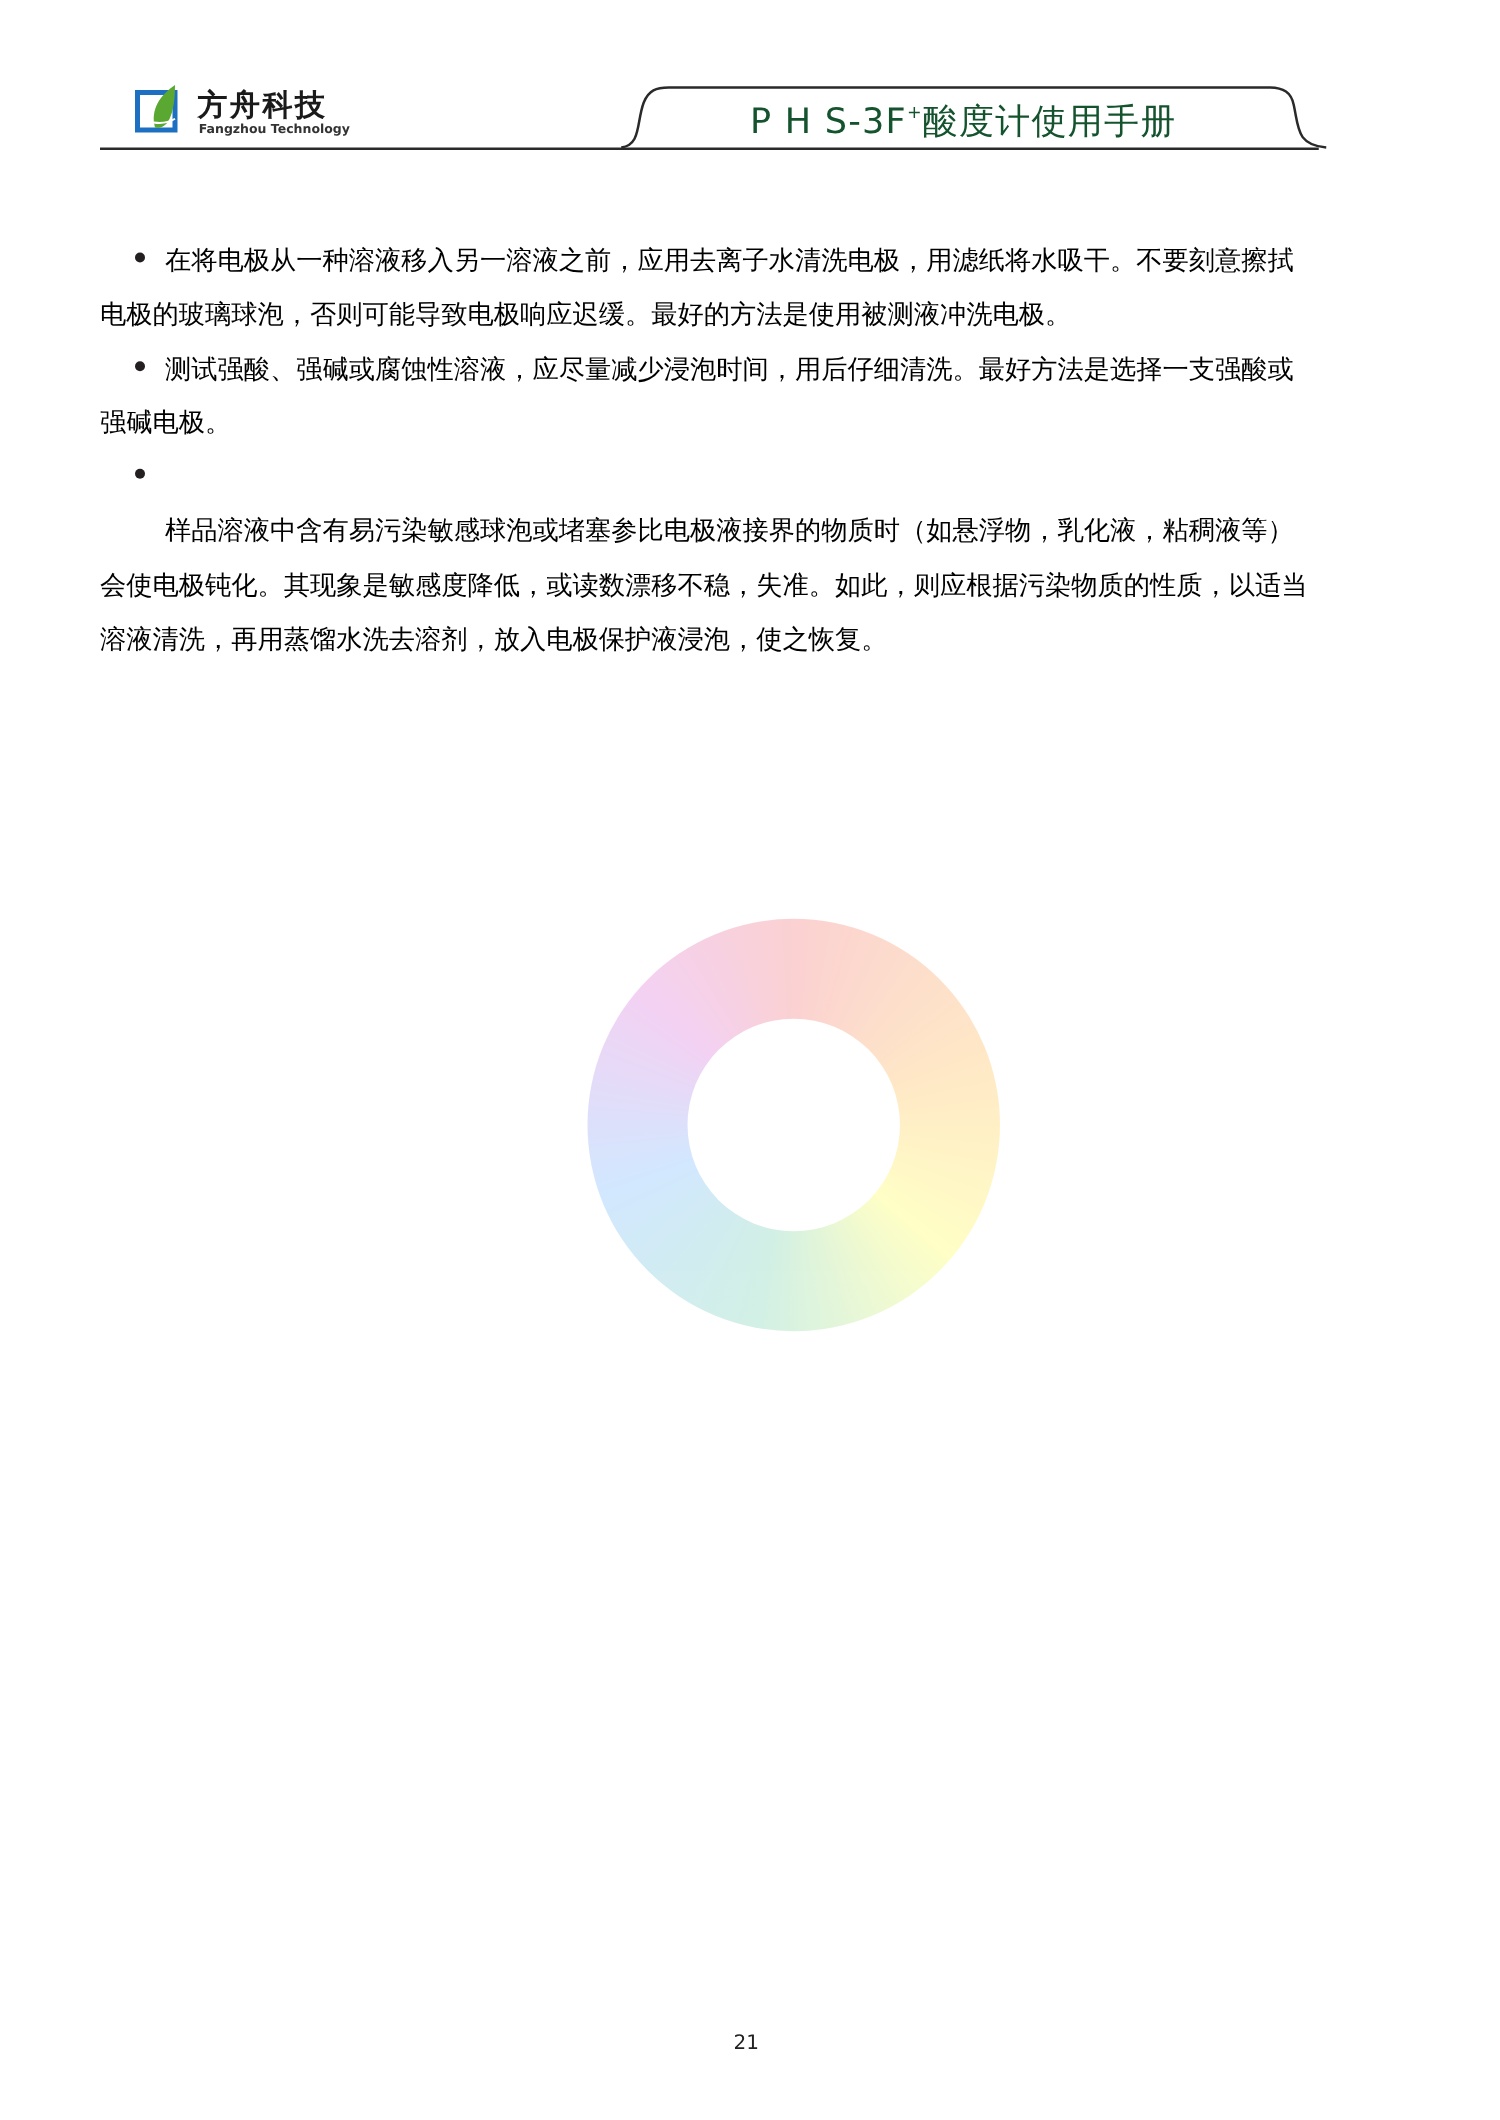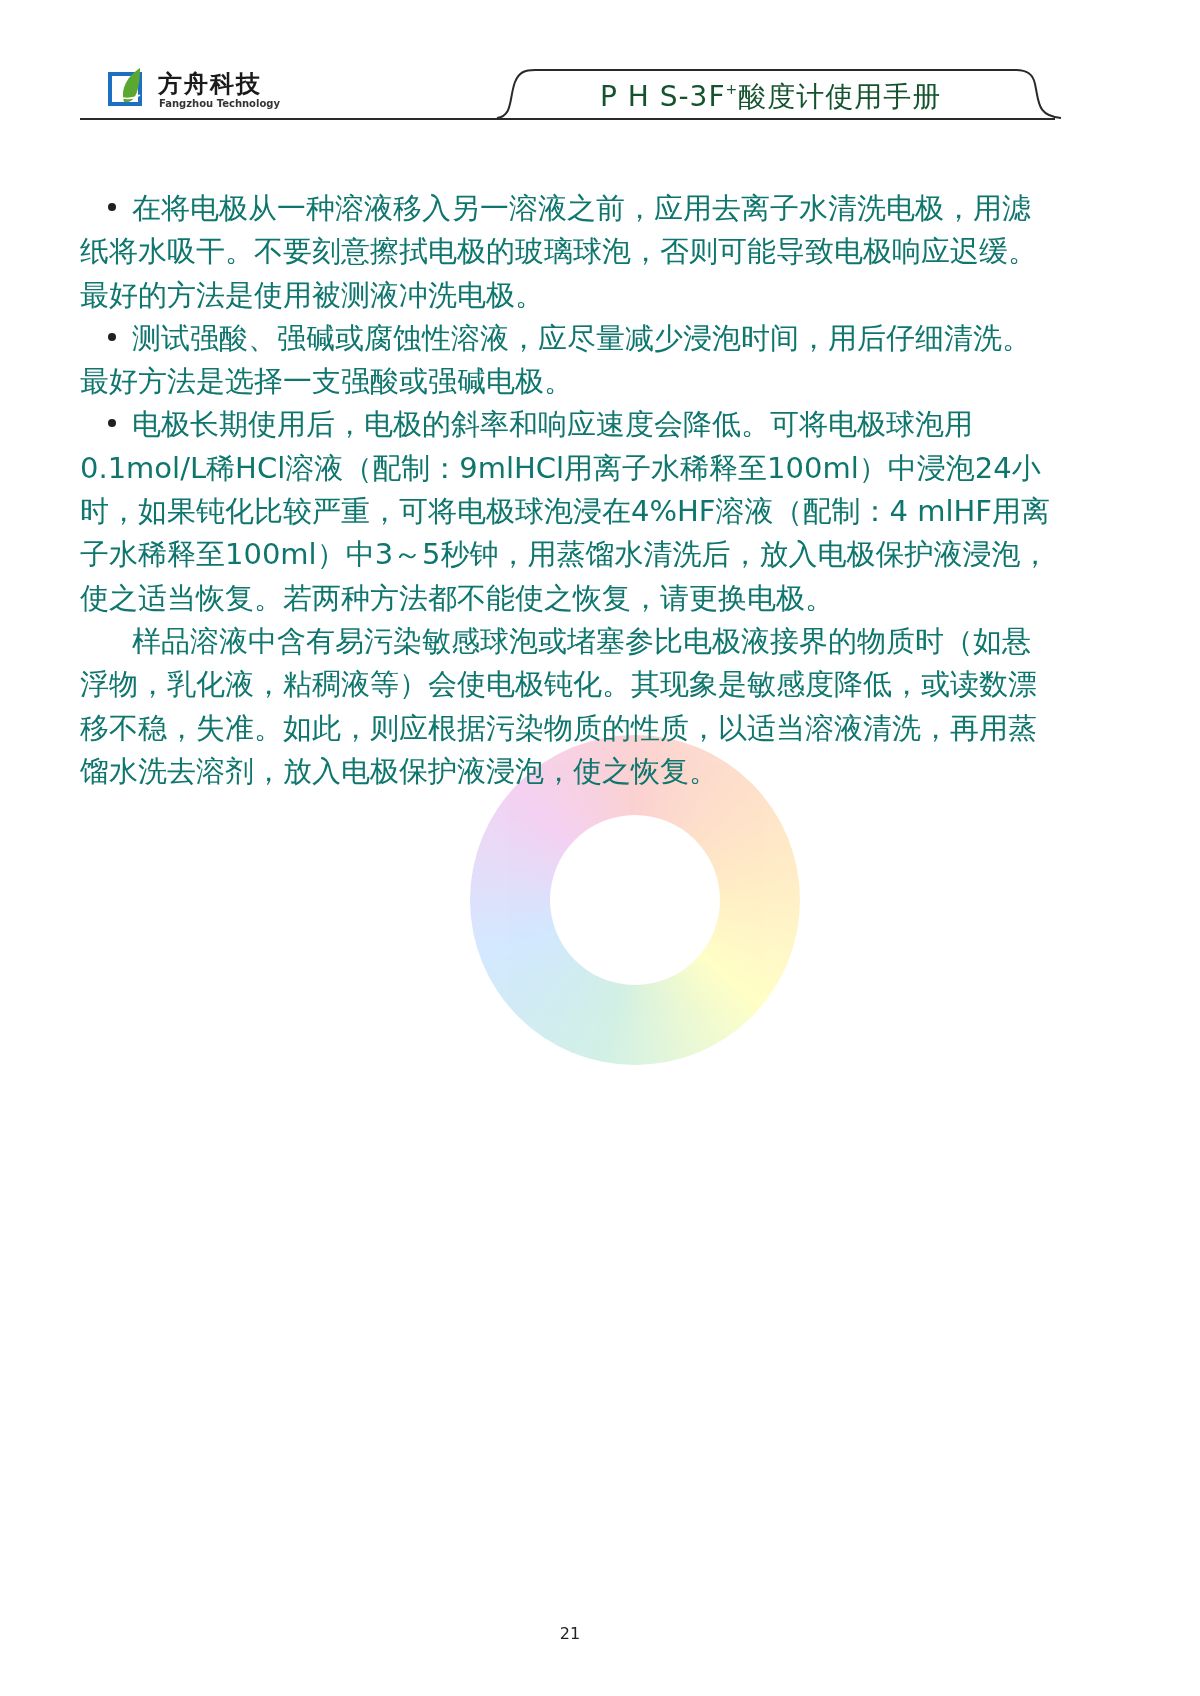--- a/index.html
+++ b/index.html
@@ -10,31 +10,31 @@
   .logo-box { position: absolute; left: 0; top: 2px; width: 34px; height: 34px;
               border: 4px solid #1c6fc1; box-sizing: border-box; }
   .logo-leaf { position: absolute; left: 12px; top: -2px; width: 22px; height: 38px; }
   .brand-cn { position: absolute; left: 158px; top: 68px; font-size: 24px; font-weight: bold;
               letter-spacing: 2px; color: #1a1a1a; }
   .brand-en { position: absolute; left: 159px; top: 98px; font-size: 10px; color: #333; font-weight: bold; }
   .header-line { position: absolute; left: 80px; top: 118px; width: 975px; height: 2px; background: #2a2a2a; }
   .tab-svg { position: absolute; left: 495px; top: 68px; }
   .title { position: absolute; left: 600px; top: 78px; font-size: 28px; letter-spacing: 1px; color: #14532d; white-space: nowrap; }
   .title sup { font-size: 14px; vertical-align: super; position: relative; top: -2px; }
-  .content { position: absolute; left: 80px; top: 187px; width: 975px; font-size: 29px; line-height: 43.3px; color: #0f766e; }
+  .content { position: absolute; left: 80px; top: 187px; width: 975px; font-size: 21px; line-height: 43.3px; color: #000000; }
   .p { margin: 0; }
   .bullet { display: inline-block; width: 8px; height: 8px; border-radius: 50%; background: #231f20;
             margin: 0 16px 0 28px; vertical-align: middle; position: relative; top: -3px; }
   .indent { text-indent: 46px; }
   .indent2 { text-indent: 52px; }
   .watermark { position: absolute; left: 470px; top: 735px; width: 330px; height: 330px; border-radius: 50%;
                opacity: 0.22; background: conic-gradient(#e33 0deg, #f90 70deg, #ff0 130deg, #3b8 190deg, #39f 250deg, #c3c 310deg, #e33 360deg);
                pointer-events: none; }
   .watermark-inner { position: absolute; left: 80px; top: 80px; width: 170px; height: 170px; border-radius: 50%; background: #fff; }
-  .page-num { position: absolute; left: 0; width: 1140px; text-align: center; top: 1624px; font-size: 16px; color: #222; }
+  .page-num { position: absolute; left: 0; width: 1140px; text-align: center; top: 1624px; font-size: 16px; color: #222; padding-left: 27px; }
 </style>
 </head>
 <body>
 
 <div class="header">
   <div class="logo">
     <div class="logo-box"></div>
     <svg class="logo-leaf" viewBox="0 0 22 38">
       <path d="M20 0 C 8 8, 0 20, 4 34 C 12 36, 20 28, 20 0 Z" fill="#5aa832"></path>
       <path d="M3 30 C 9 31, 15 30, 20 27" stroke="#ffffff" stroke-width="1.5" fill="none"></path>
@@ -52,17 +52,17 @@
   <div class="header-line"></div>
 </div>
 
 <div class="watermark">
   <div class="watermark-inner"></div>
 </div>
 
 <div class="content">
   <p class="p"><span class="bullet"></span><span>在将电极从一种溶液移入另一溶液之前，应用去离子水清洗电极，用滤纸将水吸干。不要刻意擦拭电极的玻璃球泡，否则可能导致电极响应迟缓。最好的方法是使用被测液冲洗电极。</span></p>
   <p class="p"><span class="bullet"></span><span>测试强酸、强碱或腐蚀性溶液，应尽量减少浸泡时间，用后仔细清洗。最好方法是选择一支强酸或强碱电极。</span></p>
-  <p class="p"><span class="bullet"></span><span>电极长期使用后，电极的斜率和响应速度会降低。可将电极球泡用0.1mol/L稀HCl溶液（配制：9mlHCl用离子水稀释至100ml）中浸泡24小时，如果钝化比较严重，可将电极球泡浸在4%HF溶液（配制：4 mlHF用离子水稀释至100ml）中3～5秒钟，用蒸馏水清洗后，放入电极保护液浸泡，使之适当恢复。若两种方法都不能使之恢复，请更换电极。</span></p>
+  <p class="p"><span class="bullet"></span></p>
   <p class="p indent2">样品溶液中含有易污染敏感球泡或堵塞参比电极液接界的物质时（如悬浮物，乳化液，粘稠液等）会使电极钝化。其现象是敏感度降低，或读数漂移不稳，失准。如此，则应根据污染物质的性质，以适当溶液清洗，再用蒸馏水洗去溶剂，放入电极保护液浸泡，使之恢复。</p>
 </div>
 
 <div class="page-num">21</div>
 
 </body></html>

